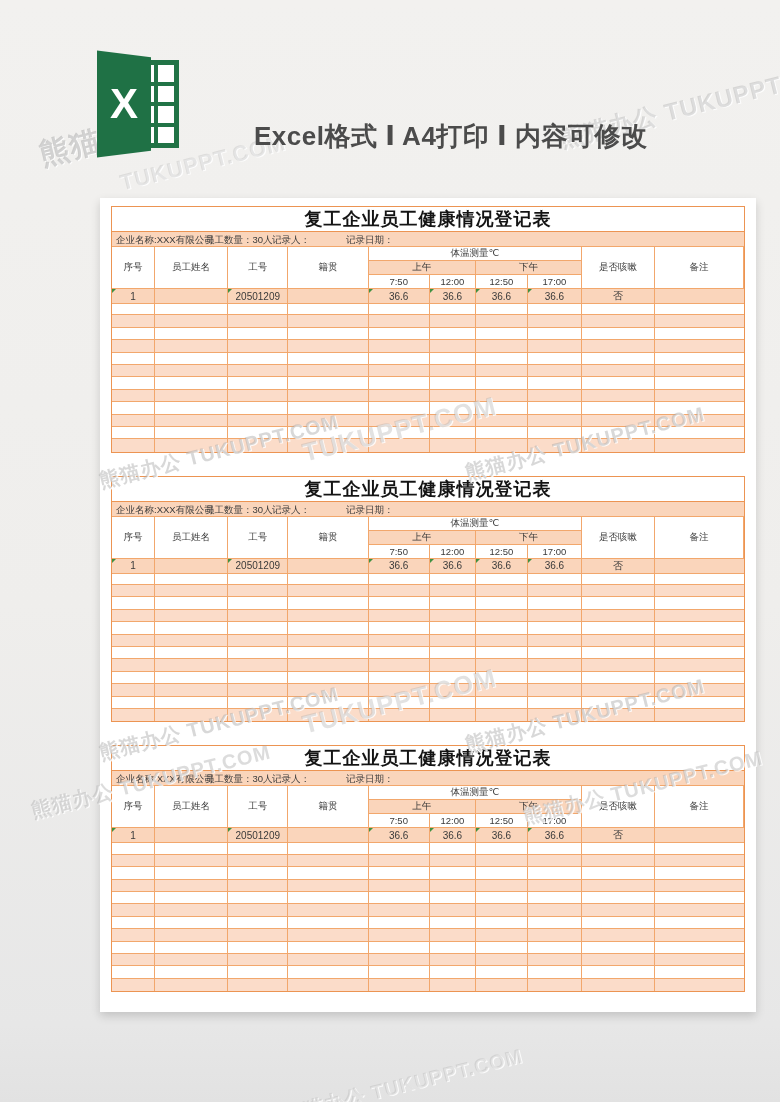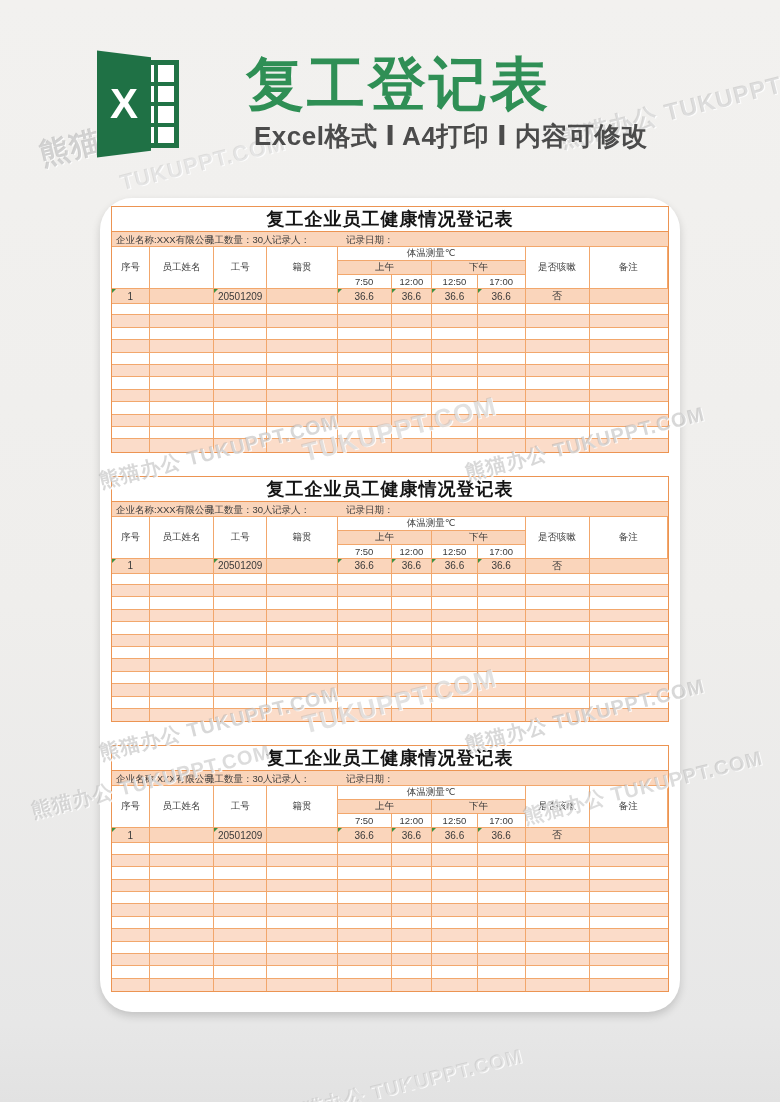--- a/index.html
+++ b/index.html
@@ -38,22 +38,22 @@
   }
   
   .wm-layer{ position:absolute; left:0; top:0; width:780px; height:1102px; z-index:1; pointer-events:none; }
   .wm{
     position:absolute; font-weight:bold; white-space:nowrap;
     transform:rotate(-14deg); letter-spacing:1px;
     text-shadow:1px 1px 0 rgba(255,255,255,.85);
   }
   
   .paper{
-    position:absolute; left:100px; top:198px; width:580px; height:814px;
-    background:#ffffff; box-shadow:0 4px 9px rgba(0,0,0,.16); z-index:0;border-radius:32px;
+    position:absolute; left:100px; top:198px; width:656px; height:814px;
+    background:#ffffff; box-shadow:0 4px 9px rgba(0,0,0,.16); z-index:0;
   }
   :root{
     --ob:#f2a76c;      
     --ob2:#ec9452;     
     --peach:#fad5bb;   
     --peach2:#fbdcc9;  
     --cols:6.8% 11.6% 9.5% 12.7% 9.7% 7.3% 8.2% 8.6% 11.5% auto;
   }
   .sheet-table{
     margin:0 11px 23px 11px; border:1.5px solid var(--ob2); background:#fff;
@@ -120,21 +120,20 @@
       <div class="lc"></div>
       <div class="lc"></div>
       <div class="lc"></div>
       <div class="lc"></div>
       <div class="lc"></div>
     </div>
     <div class="logo-cover">
       <span class="logo-x">X</span>
     </div>
   </div>
-  <div class="main-title">复工登记表</div>
   <div class="sub-title">Excel格式 Ⅰ A4打印 Ⅰ 内容可修改</div>
 </div>
 
 <div class="paper">
   <div class="sheet-table">
     <div class="t-title">复工企业员工健康情况登记表</div>
     <div class="t-info">
       <span class="i1">企业名称:XXX有限公司</span>
       <span class="i2">员工数量：30人</span>
       <span class="i3">记录人：</span>

